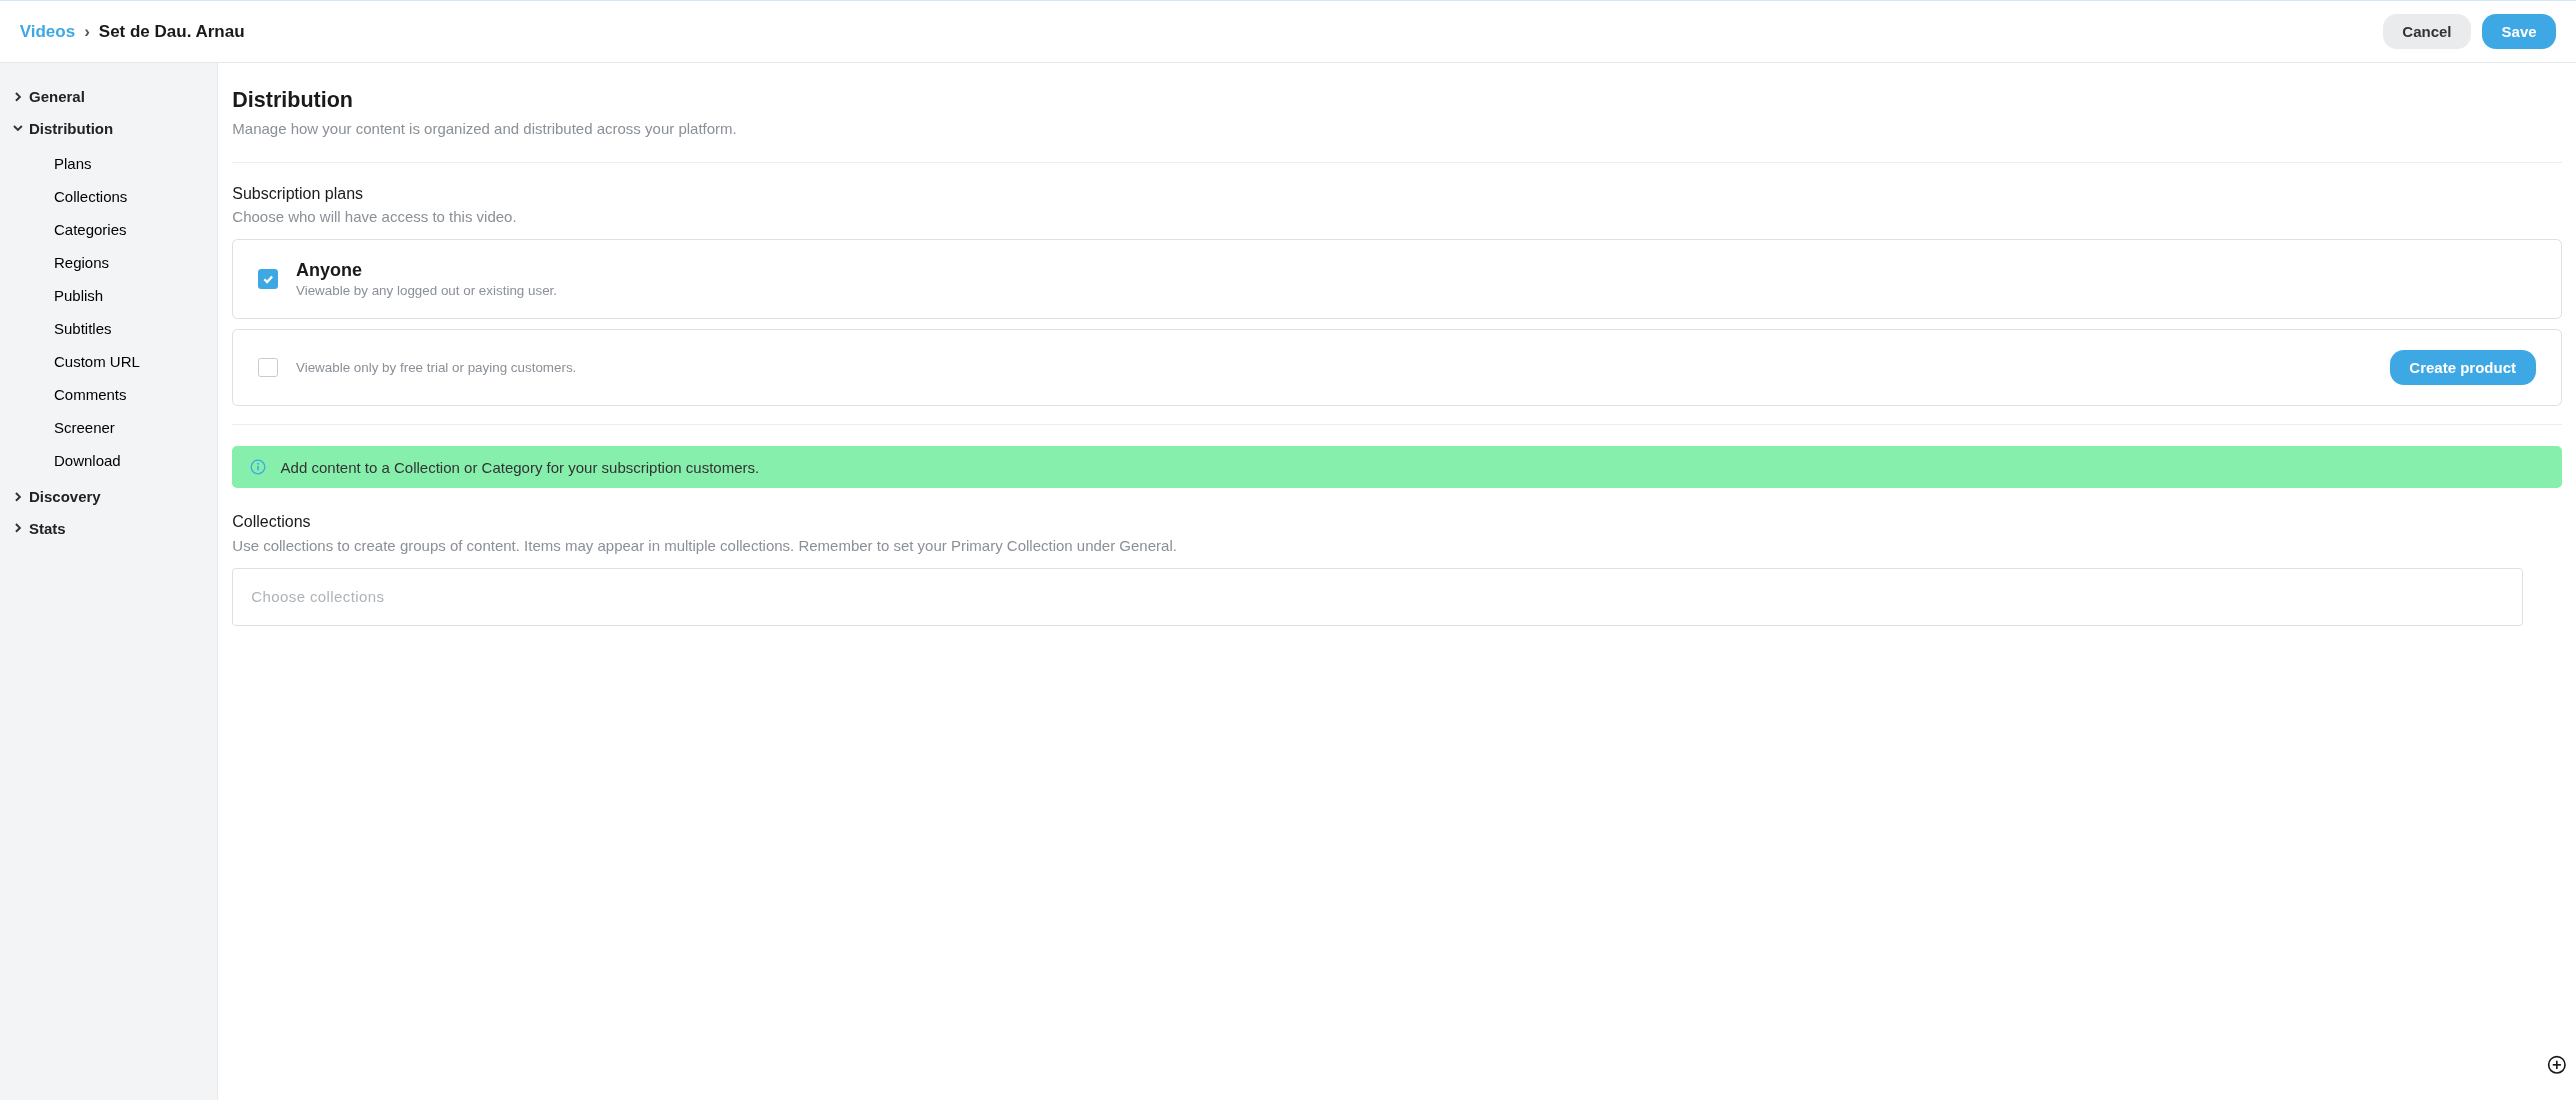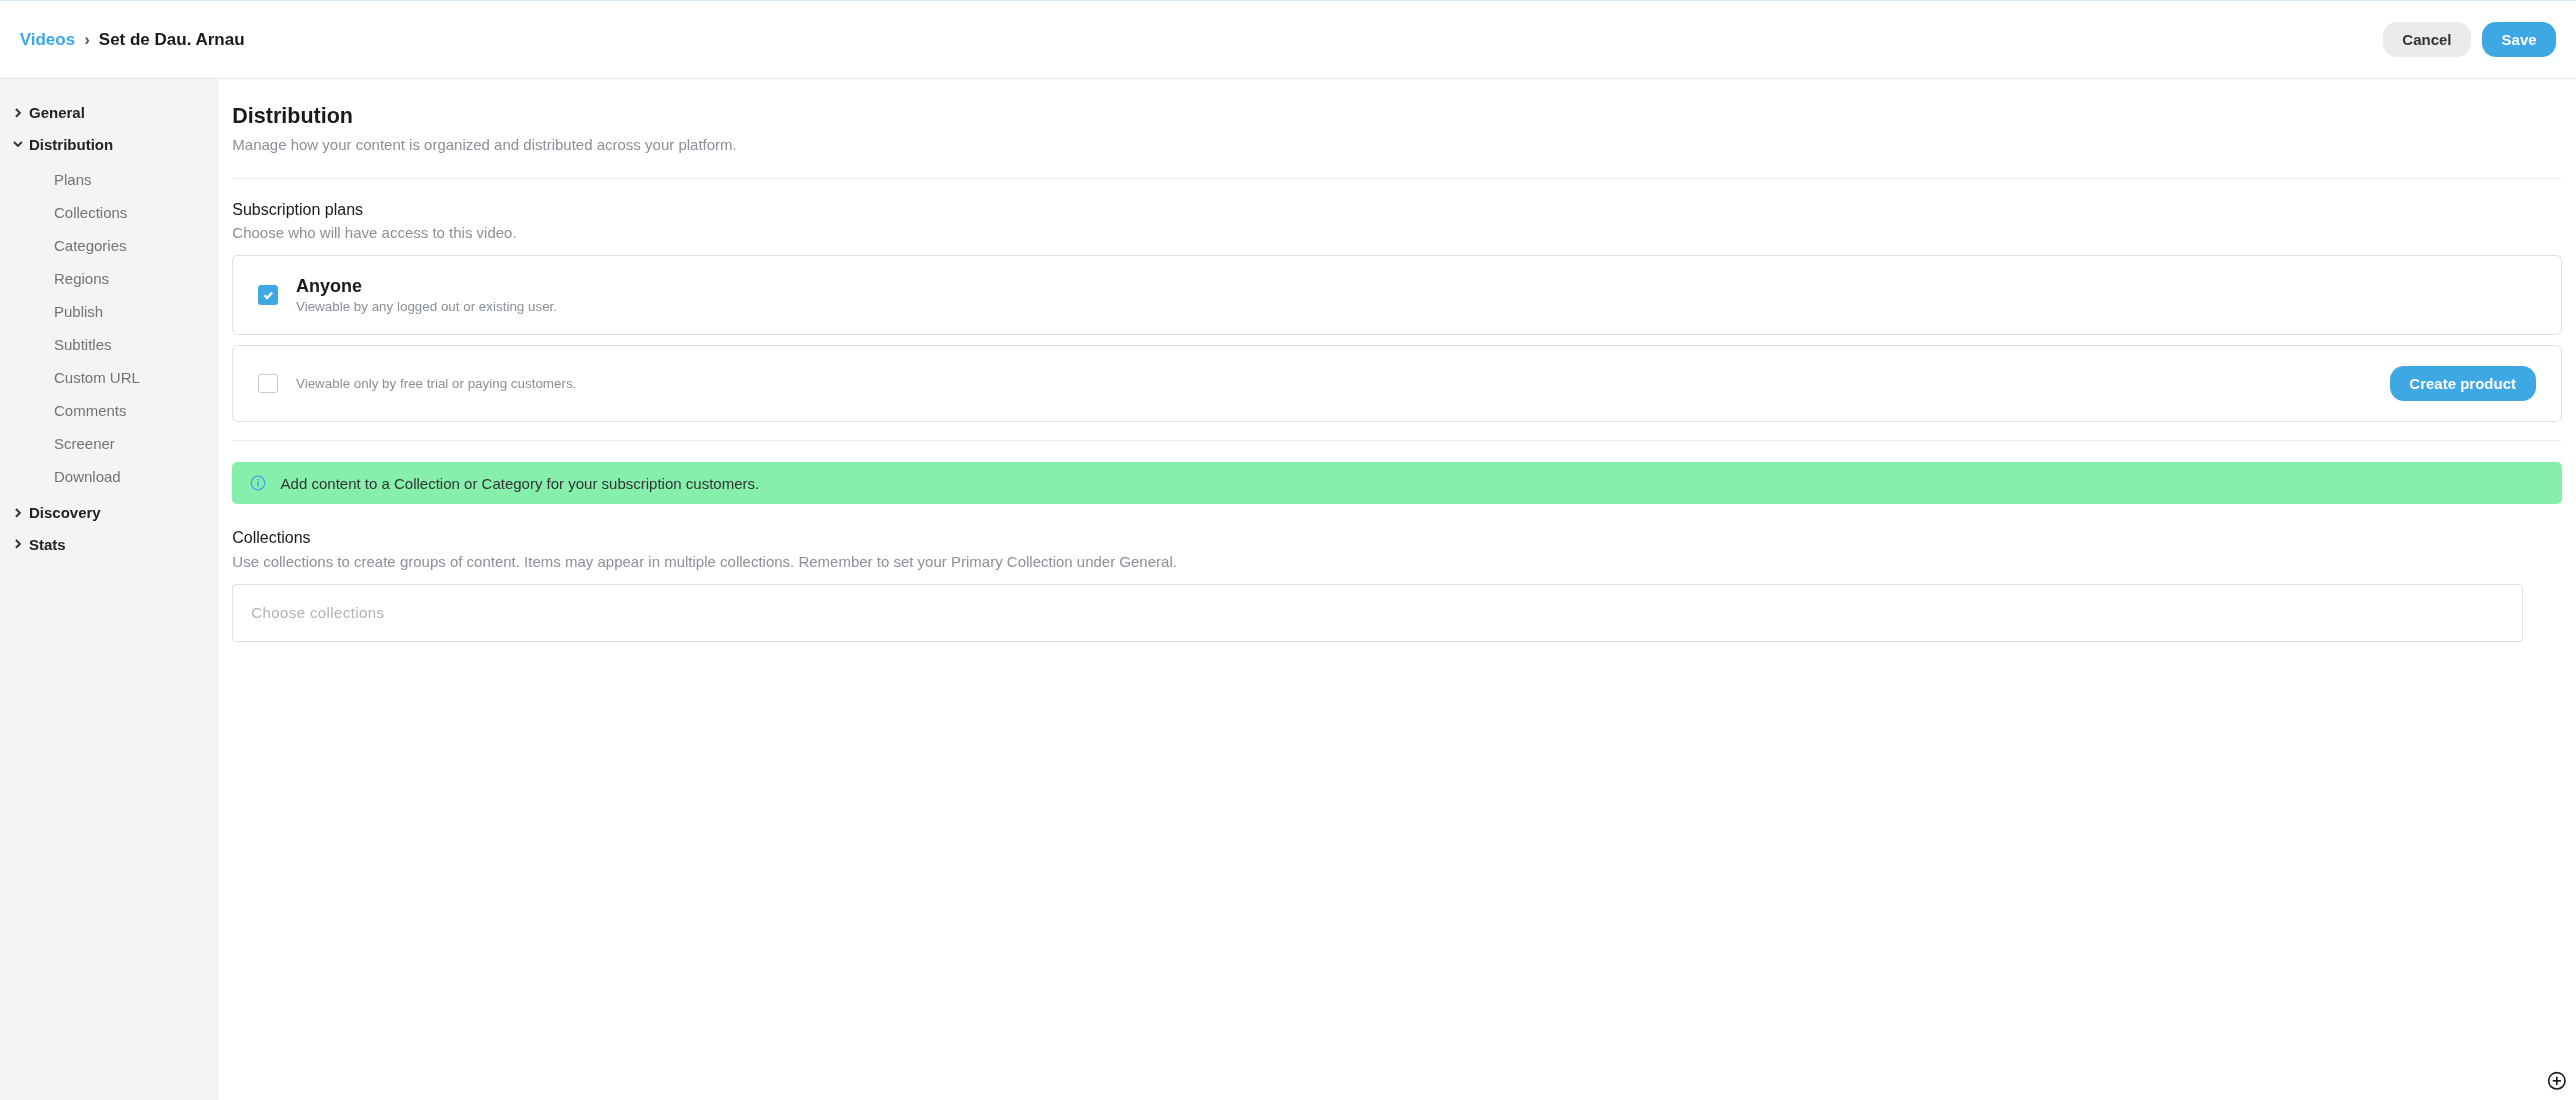--- a/index.html
+++ b/index.html
@@ -11,21 +11,21 @@
       font-family: -apple-system, BlinkMacSystemFont, "Segoe UI", Helvetica, Arial, sans-serif;
       font-size: 13.4px;
       color: #1a1a1a;
       background: #fff;
     }
     .topbar {
       display: flex;
       align-items: center;
       justify-content: space-between;
       padding: 0 19.7px;
-      height: 79px;
+      height: 63px;
       border-top: 1.8px solid #d2e8f7;
       border-bottom: 0.9px solid #e5e7eb;
     }
     .breadcrumb {
       display: flex;
       align-items: center;
       gap: 9px;
       font-size: 17px;
       font-weight: 700;
     }
@@ -94,21 +94,21 @@
     .nav-caret svg {
       width: 9.8px;
       height: 9.8px;
     }
     .nav-subitems {
       padding: 3.6px 0;
     }
     .nav-subitem {
       padding: 8px 18px 8px 54px;
       font-size: 15px;
-      color: #737373;
+      color: #000000;
       cursor: pointer;
     }
     .main {
       flex: 1;
       padding: 25px 14.3px 14.3px 14.3px;
       position: relative;
     }
     .page-title {
       font-size: 21.5px;
       font-weight: 700;

